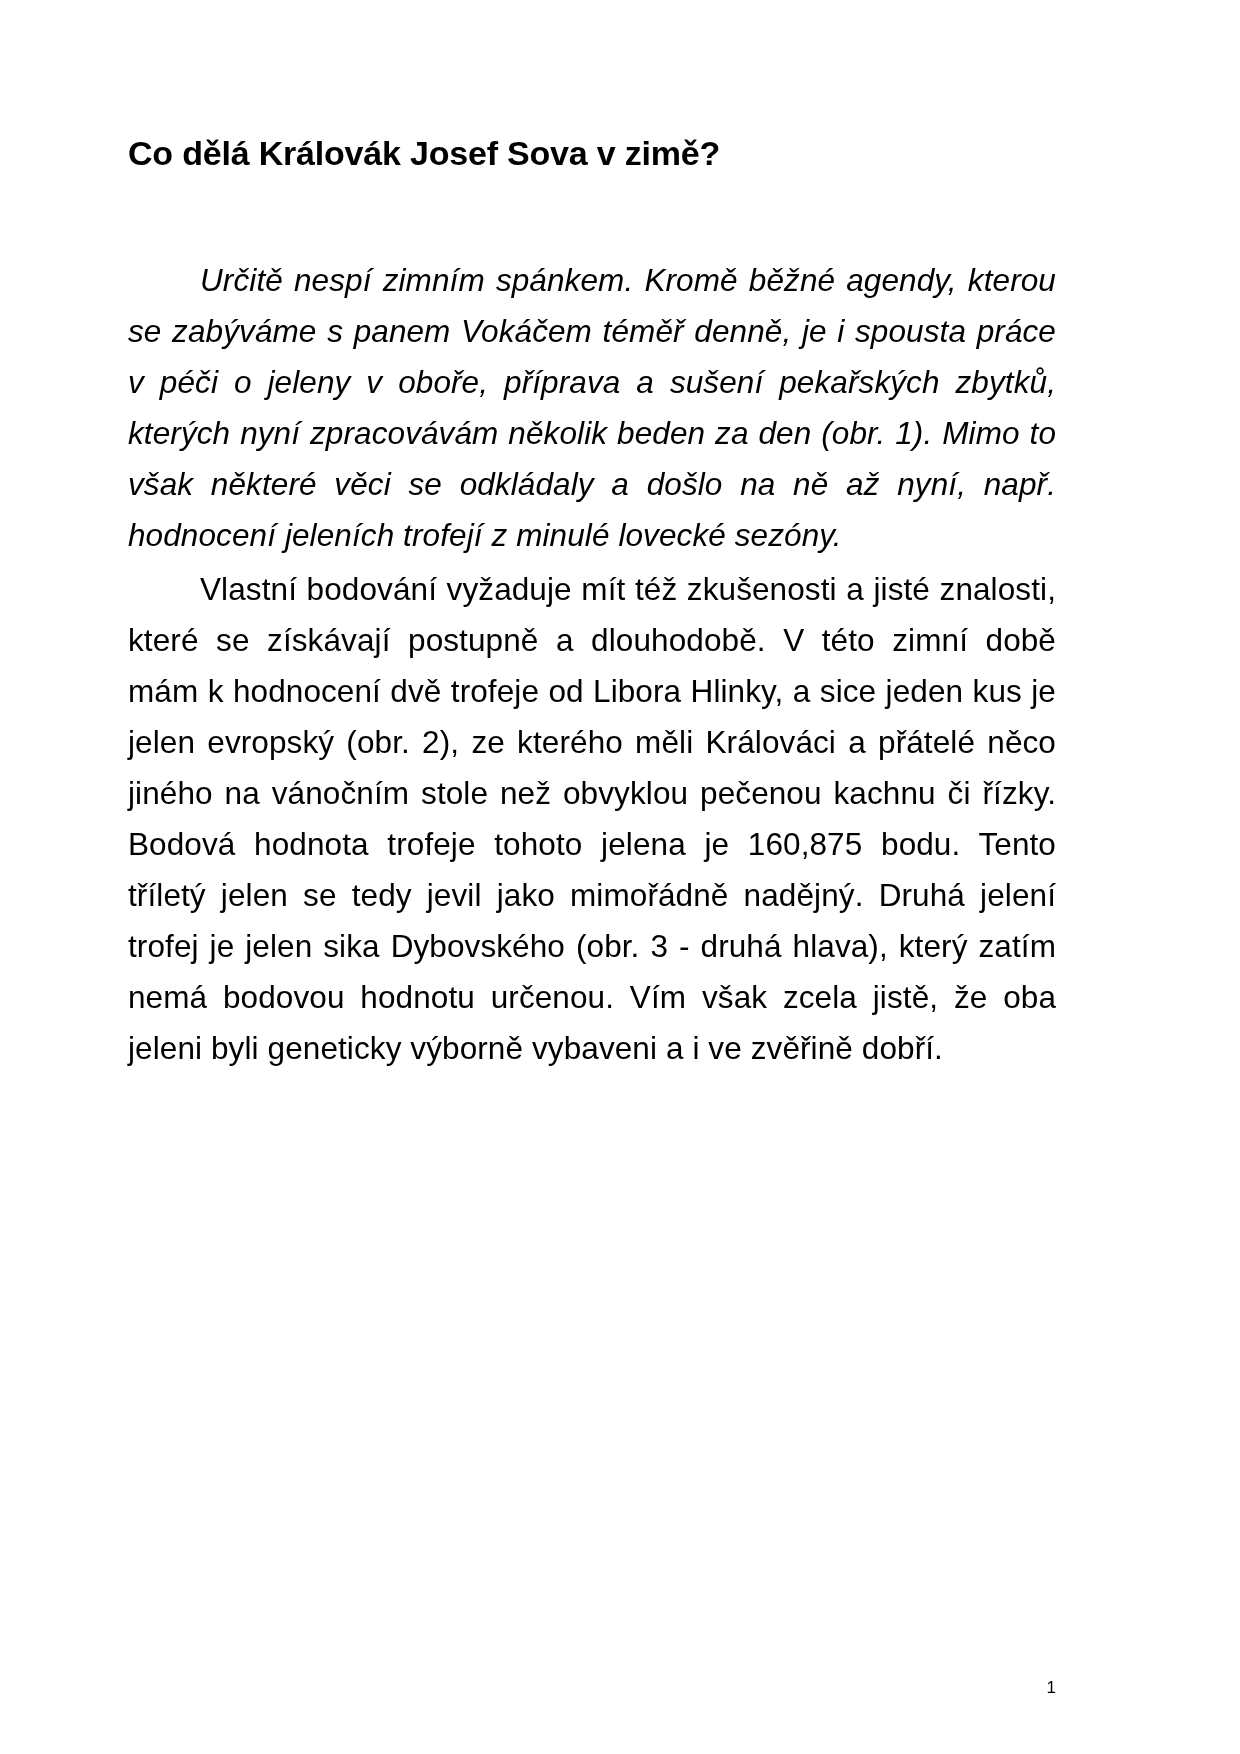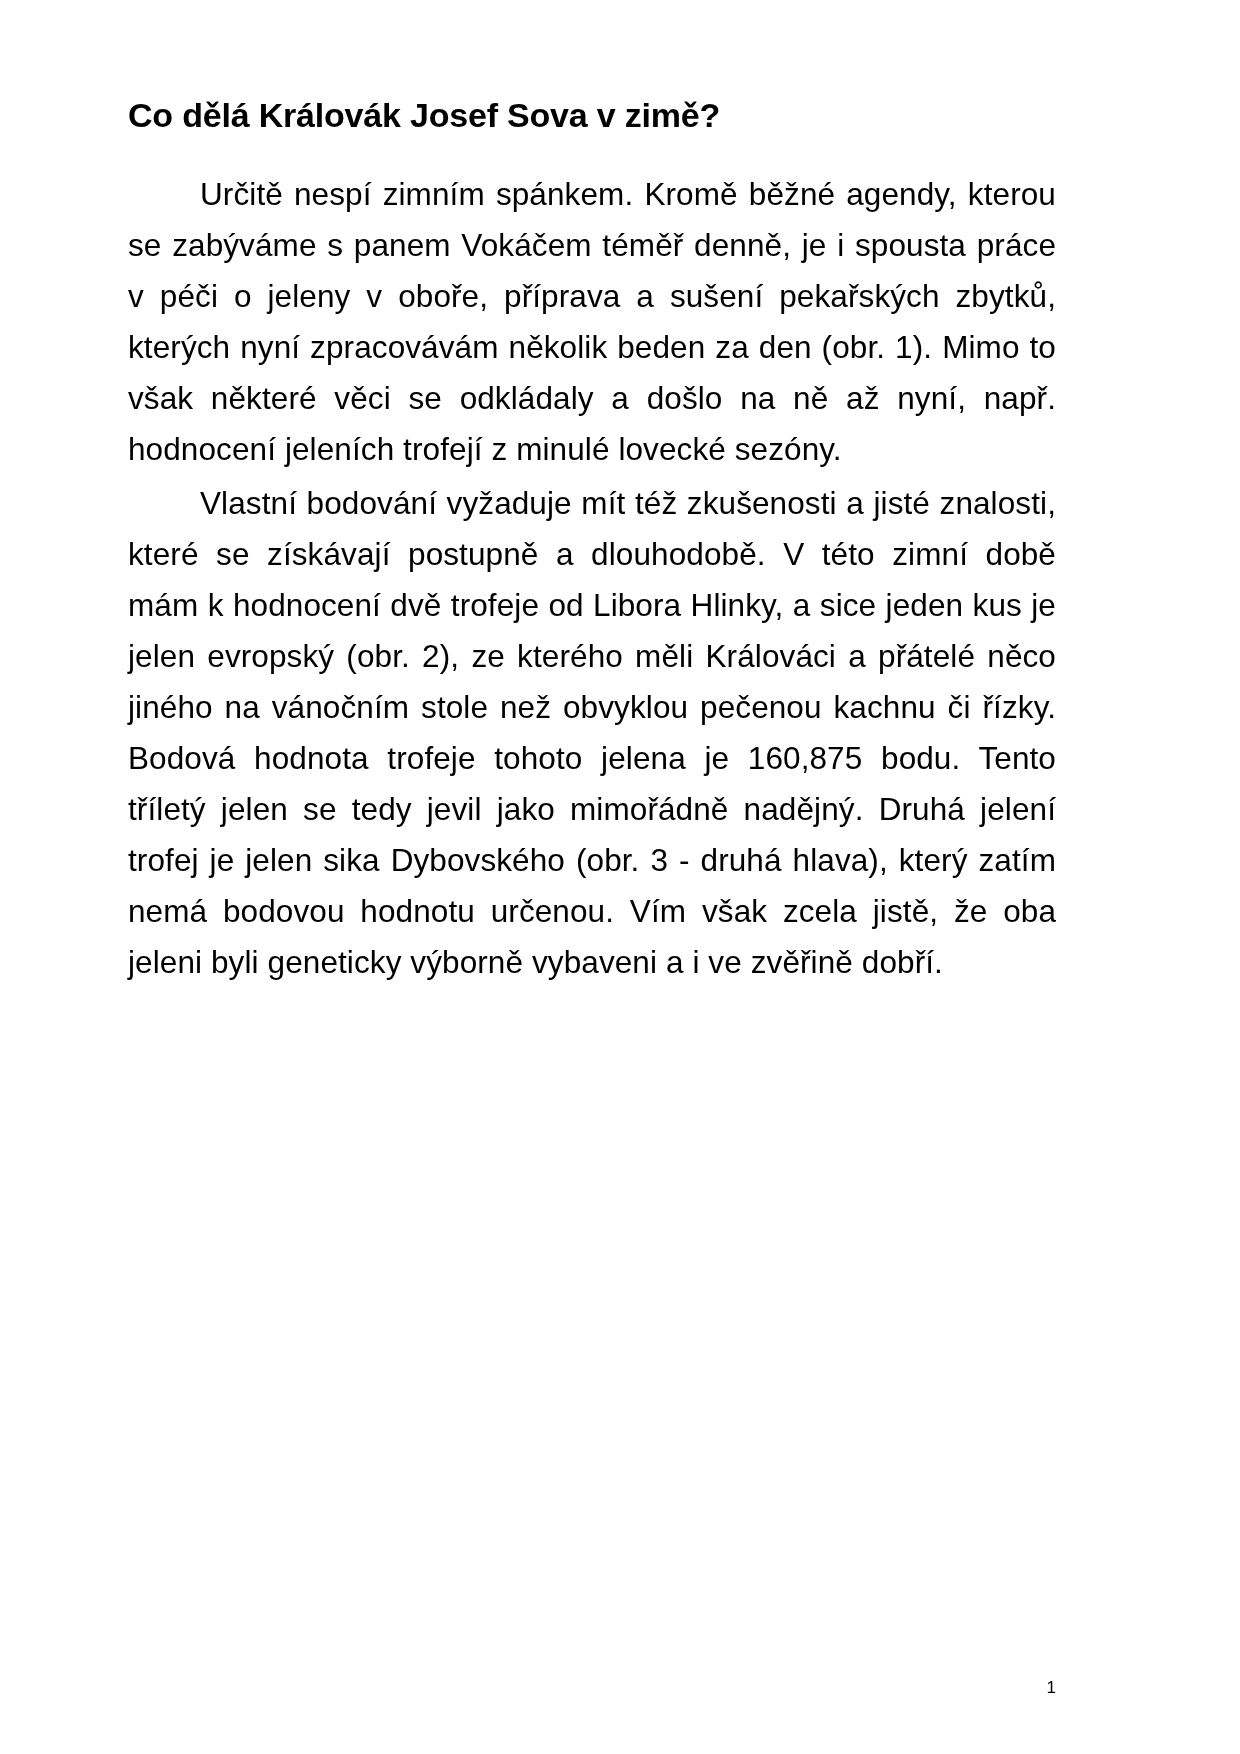--- a/index.html
+++ b/index.html
@@ -15,42 +15,43 @@
     position: relative;
     overflow: hidden;
   }
   .page {
     position: absolute;
     top: 0;
     left: 0;
     width: 1184px;
     height: 1754px;
     box-sizing: border-box;
-    padding: 80px 128px 60px 128px;
+    padding: 118px 128px 60px 128px;
     background: #ffffff;
   }
   .doc-title {
     font-size: 34px;
     font-weight: bold;
     line-height: 1.25;
     letter-spacing: -0.2px;
     margin: 0 0 0 0;
     padding-top: 14px;
   }
   .body-text {
     font-size: 31.5px;
     line-height: 51px;
     text-align: justify;
     text-justify: inter-word;
     margin: 0;
     letter-spacing: 0.1px;
   }
   .para-first {
-    margin-top: 32px;
+    margin-top: 80px;
     text-indent: 72px;
+    font-style: italic;
   }
   .para-next {
     margin-top: 3px;
     text-indent: 72px;
   }
   .page-number {
     position: absolute;
     right: 128px;
     bottom: 58px;
     font-size: 17px;

